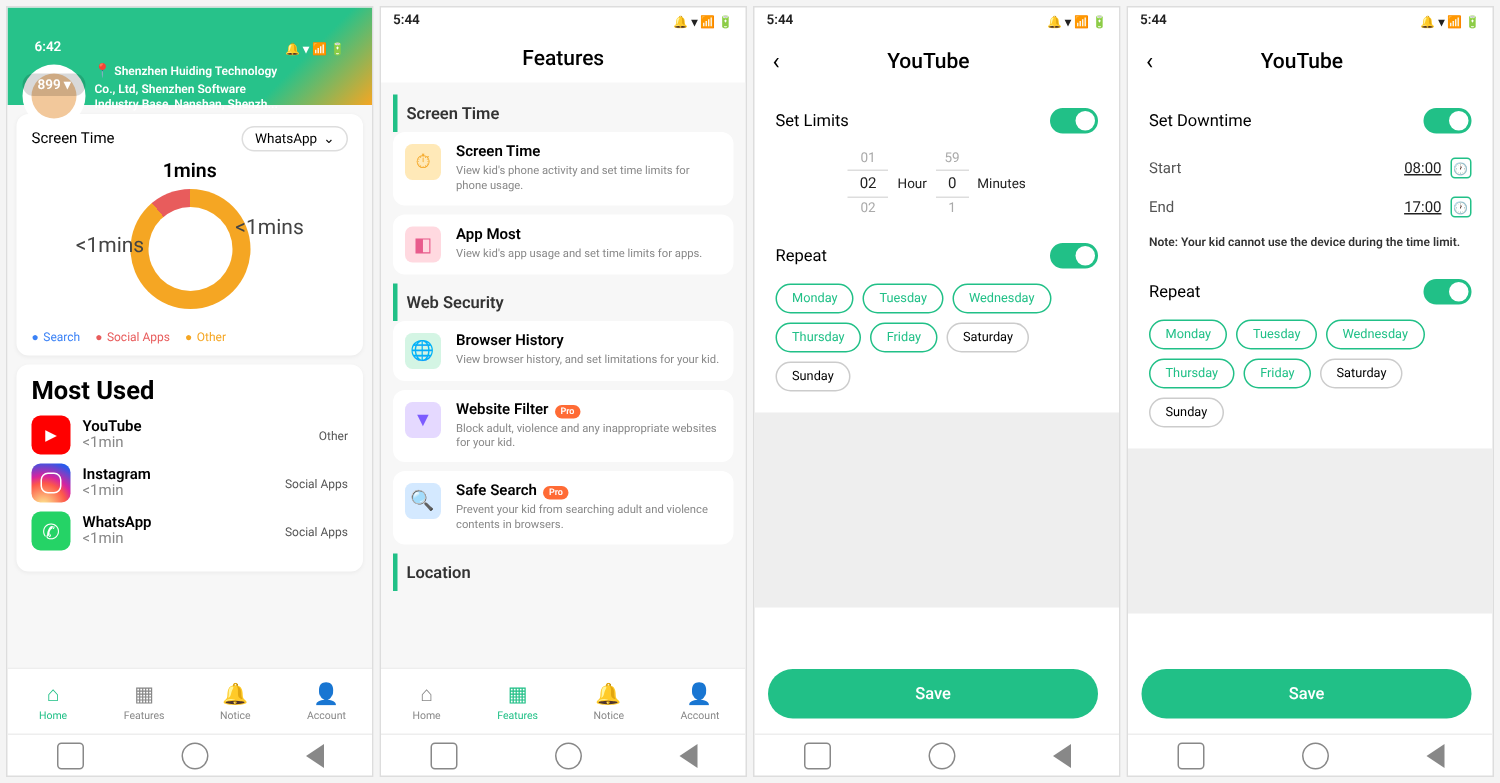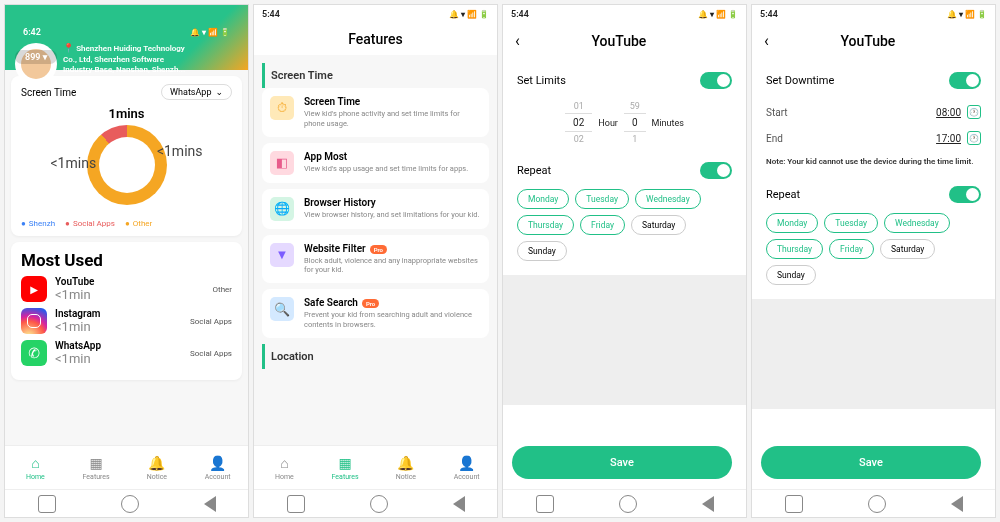--- a/index.html
+++ b/index.html
@@ -38,21 +38,21 @@
   .s1-most { font-size: 17px; font-weight: 700; margin-bottom: 6px; }
   .s1-app-row { display: flex; align-items: center; gap: 8px; margin: 6px 0; }
   .s1-app-icon { width: 26px; height: 26px; border-radius: 6px; }
   .s1-yt { background: #ff0000; position:relative; }
   .s1-yt::after{content:"▶"; color:#fff; font-size:10px; position:absolute; inset:0; display:flex; align-items:center; justify-content:center;}
   .s1-ig { background: radial-gradient(circle at 30% 110%, #fdf497, #fd5949 45%, #d6249f 60%, #285aeb 90%); position:relative;}
   .s1-ig::after{content:""; position:absolute; inset:6px; border:1.5px solid #fff; border-radius:5px;}
   .s1-wa { background: #25d366; position:relative;}
   .s1-wa::after{content:"✆"; color:#fff; font-size:14px; position:absolute; inset:0; display:flex; align-items:center; justify-content:center;}
   .s1-app-name { font-size: 10px; font-weight: 600; }
-  .s1-app-time { font-size: 13px; color: #888; }
+  .s1-app-time { font-size: 10px; color: #888; }
   .s1-app-cat { font-size: 8px; color: #555; margin-left: auto; }
   .bottom-tabs { height: 44px; display: flex; border-top: 1px solid #eee; }
   .tab { flex: 1; display: flex; flex-direction: column; align-items: center; justify-content: center; font-size: 7px; color: #888; gap:2px;}
   .tab.active { color: #21c087; }
   .tab-icon { font-size: 14px; }
 
   
   .s2-title { text-align: center; font-size: 14px; font-weight: 500; padding: 8px 0; }
   .s2-body { flex:1; background:#f7f7f7; padding: 4px 8px; overflow:hidden;}
   .s2-section { font-size: 11px; font-weight: 600; color: #333; padding: 6px 2px; border-left: 3px solid #21c087; padding-left: 6px; margin-top:4px;}
@@ -118,21 +118,21 @@
       </div>
       <div class="s1-donut-wrap">
         <div class="s1-mins">1mins</div>
         <div style="position:relative; display:inline-block;">
           <div class="s1-donut"></div>
           <span class="s1-donut-label" style="left:-36px; top:34px;">&lt;1mins</span>
           <span class="s1-donut-label" style="right:-36px; top:22px;">&lt;1mins</span>
         </div>
       </div>
       <div class="s1-legend">
-        <span style="color:#3b82f6">Shenzh</span>
+        <span style="color:#3b82f6">Search</span>
         <span style="color:#e85c5c">Social Apps</span>
         <span style="color:#f5a623">Other</span>
       </div>
     </div>
     <div class="card">
       <div class="s1-most">Most Used</div>
       <div class="s1-app-row">
         <div class="s1-app-icon s1-yt"></div>
         <div>
               <div class="s1-app-name">YouTube</div>
@@ -198,20 +198,21 @@
             <div class="s2-item-desc">View kid's phone activity and set time limits for phone usage.</div>
           </div>
     </div>
     <div class="s2-item">
       <div class="s2-icon" style="background:#ffd9e0;color:#e85c8c;">◧</div>
       <div>
             <div class="s2-item-title">App Most</div>
             <div class="s2-item-desc">View kid's app usage and set time limits for apps.</div>
           </div>
     </div>
+    <div class="s2-section">Web Security</div>
     <div class="s2-item">
       <div class="s2-icon" style="background:#d4f5e4;color:#21c087;">🌐</div>
       <div>
             <div class="s2-item-title">Browser History</div>
             <div class="s2-item-desc">View browser history, and set limitations for your kid.</div>
           </div>
     </div>
     <div class="s2-item">
       <div class="s2-icon" style="background:#e5d9ff;color:#7c5cff;">▼</div>
       <div>

